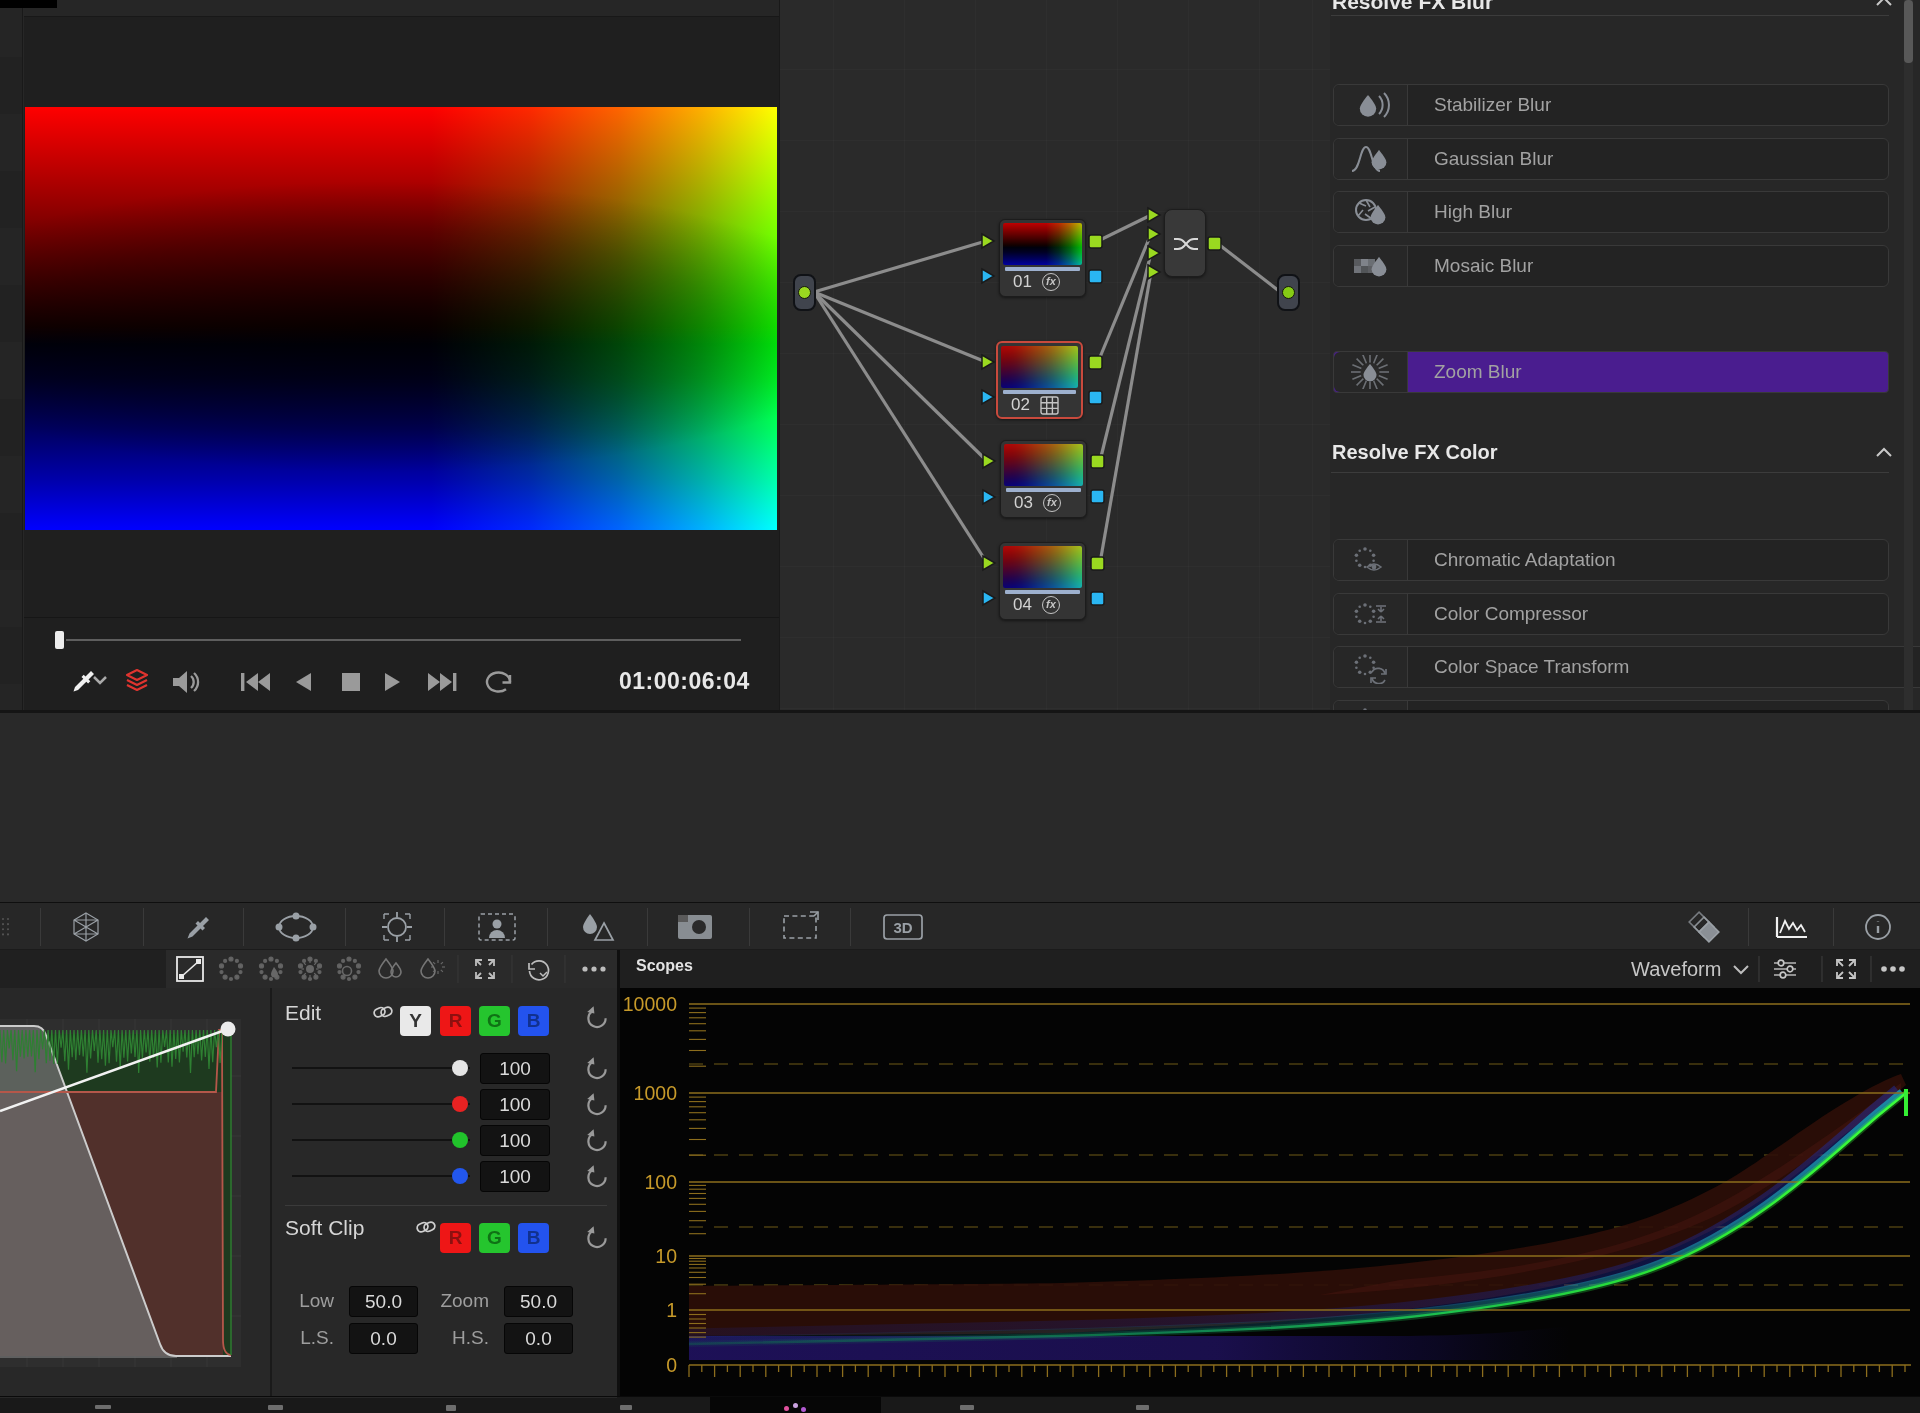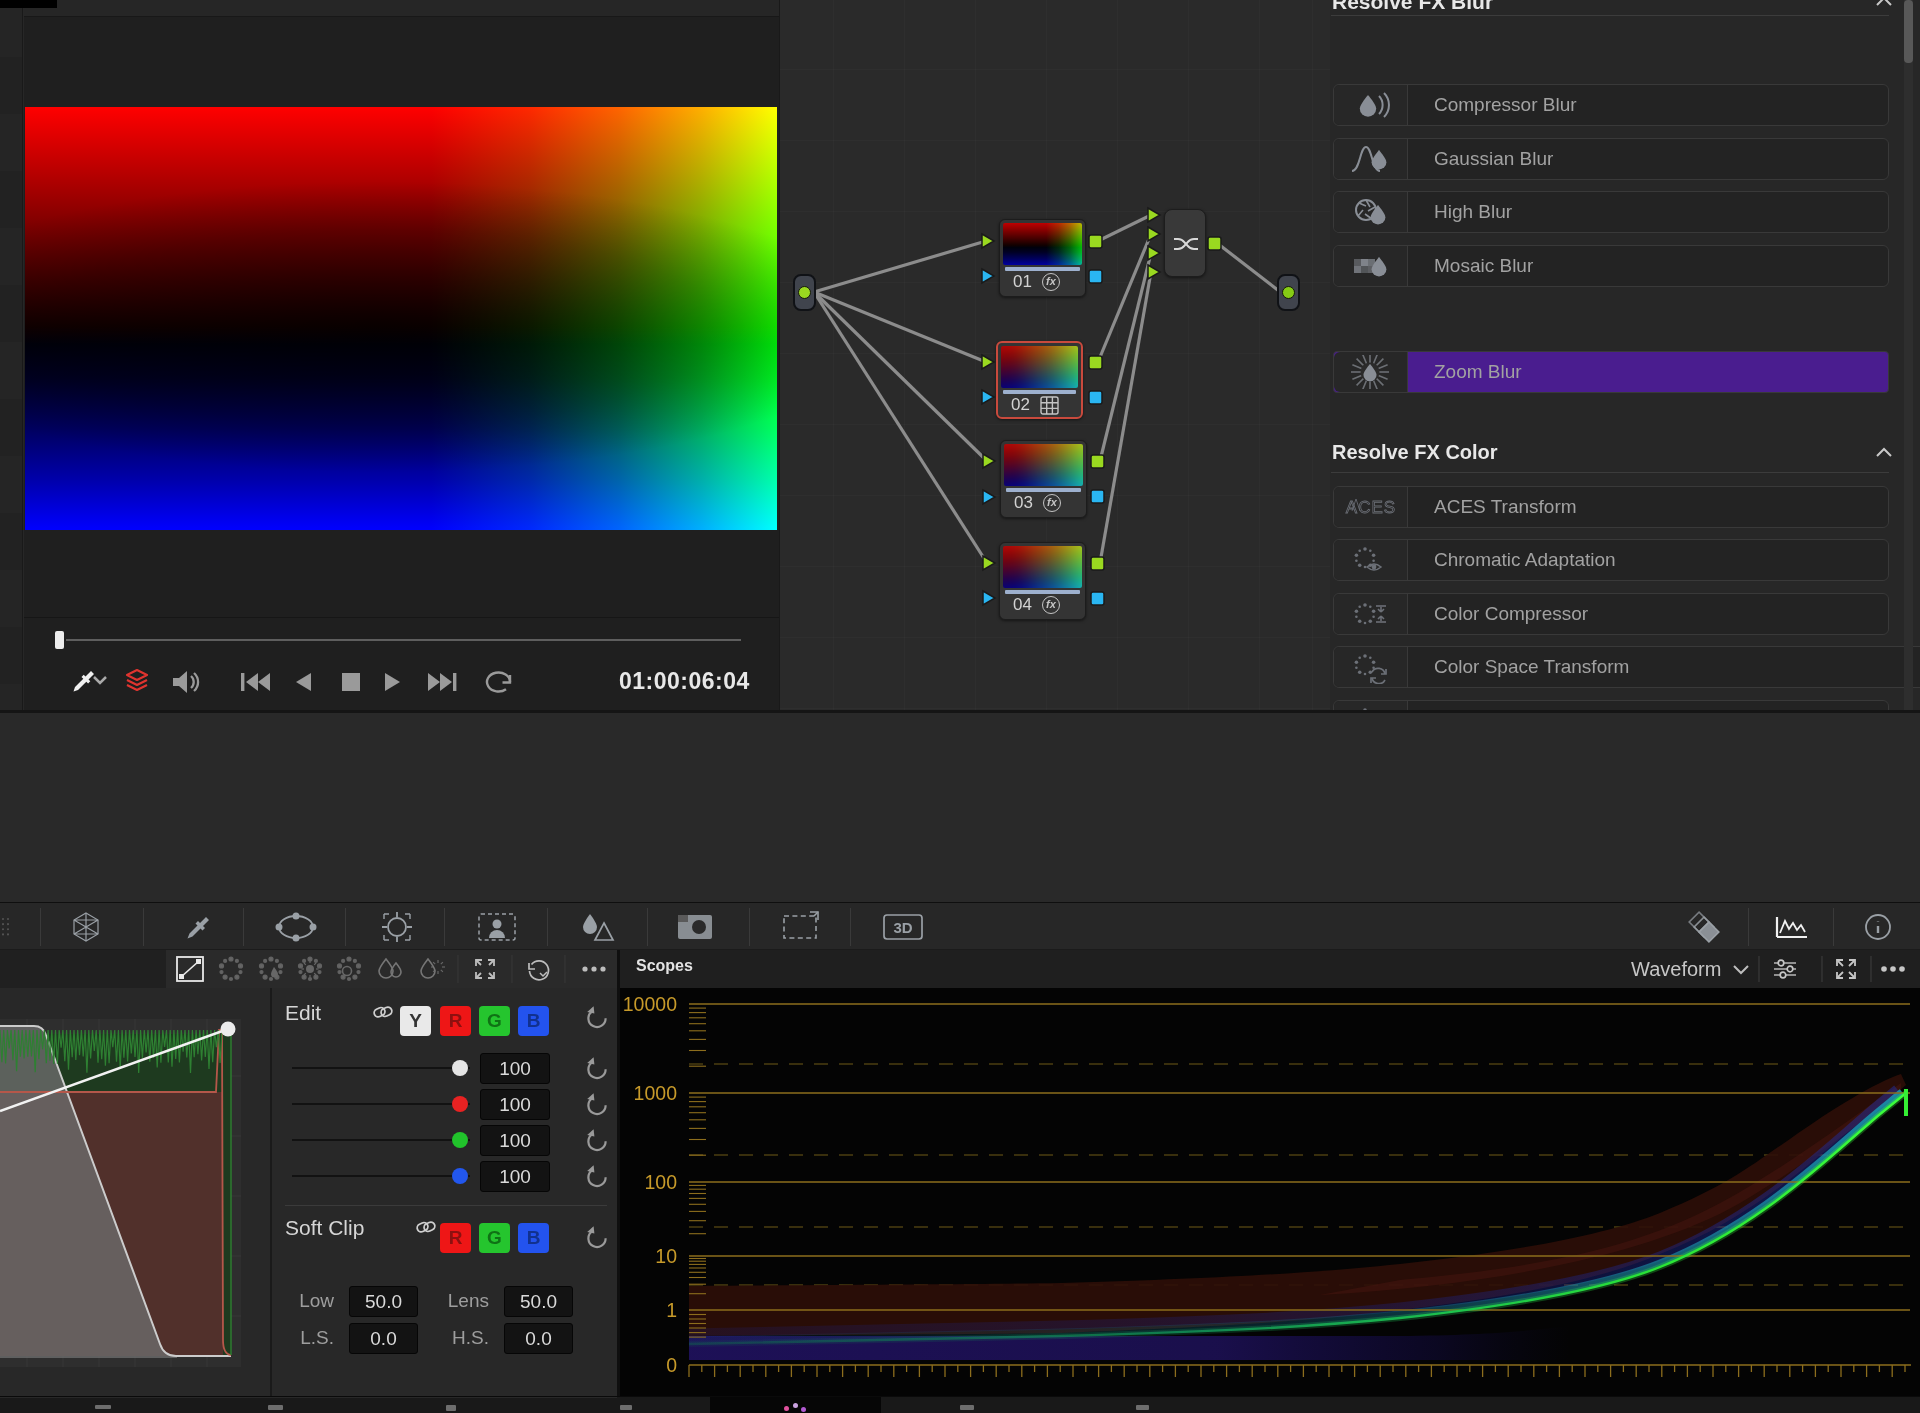--- a/index.html
+++ b/index.html
@@ -174,21 +174,21 @@
 <div style="position:absolute;left:50%;top:50%;transform:translate(-50%,-50%)">
             <svg width="46" height="34" viewBox="0 0 46 34">
               <path d="M20 7 C20 7 11.8 16.5 11.8 20.5 A8.2 8.2 0 0 0 28.2 20.5 C28.2 16.5 20 7 20 7 Z" fill="#8f949c"></path>
               <g fill="none" stroke="#8f949c" stroke-width="2">
                 <path d="M31 8 a13 13 0 0 1 0 18"></path>
                 <path d="M36 5 a17 17 0 0 1 0 24"></path>
               </g>
             </svg>
           </div>
         </div>
-<div style="position:absolute;left:100px;top:0;height:40px;line-height:40px;font-size:19px;color:#a9a9a9">Compressor Blur</div>
+<div style="position:absolute;left:100px;top:0;height:40px;line-height:40px;font-size:19px;color:#a9a9a9">Stabilizer Blur</div>
 </div>
       <div class="abs" style="left:3px;top:138px;width:556px;height:42px;background:#232323;border:1px solid #3a3a3a;border-radius:6px;opacity:0.95">
 <div style="position:absolute;left:0;top:0;width:74px;height:40px;background:#272727;border-right:1px solid #3a3a3a;border-radius:6px 0 0 6px">
 <div style="position:absolute;left:50%;top:50%;transform:translate(-50%,-50%)">
             <svg width="46" height="34" viewBox="0 0 46 34">
               <path d="M4 29 C12 29 12 5 18 5 C24 5 24 29 32 29" fill="none" stroke="#8f949c" stroke-width="2"></path>
               <path d="M31 8 C31 8 23.62 16.55 23.62 20.15 A7.38 7.38 0 0 0 38.38 20.15 C38.38 16.55 31 8 31 8 Z" fill="#8f949c"></path>
             </svg>
           </div>
         </div>
@@ -253,31 +253,20 @@
             </svg>
           </div>
         </div>
 <div style="position:absolute;left:100px;top:0;height:40px;line-height:40px;font-size:19px;color:#a9a9a9">Zoom Blur</div>
 </div>
       <div class="abs" style="left:2px;top:441px;font-size:20px;font-weight:700;color:#e8e8e8">Resolve FX Color</div>
       <svg class="abs" style="left:546px;top:447px" width="16" height="10" viewBox="0 0 16 10">
         <path d="M1 9 L8 2 15 9" fill="none" stroke="#c9c9c9" stroke-width="2"></path>
       </svg>
       <div class="abs" style="left:1px;top:472px;width:558px;height:1px;background:#3c3c3c"></div>
-      <div class="abs" style="left:3px;top:486px;width:556px;height:42px;background:#232323;border:1px solid #3a3a3a;border-radius:6px;opacity:0.95">
-<div style="position:absolute;left:0;top:0;width:74px;height:40px;background:#272727;border-right:1px solid #3a3a3a;border-radius:6px 0 0 6px">
-<div style="position:absolute;left:50%;top:50%;transform:translate(-50%,-50%)">
-            <svg width="52" height="34" viewBox="0 0 52 34">
-              <text x="26" y="23" text-anchor="middle" font-family="Liberation Sans" font-size="17" fill="none" stroke="#70747c" stroke-width=".8" letter-spacing="1">ACES</text>
-              <path d="M7 21 L11 9 15 21" fill="none" stroke="#70747c" stroke-width=".8"></path>
-            </svg>
-          </div>
-        </div>
-<div style="position:absolute;left:100px;top:0;height:40px;line-height:40px;font-size:19px;color:#a9a9a9">ACES Transform</div>
-</div>
       <div class="abs" style="left:3px;top:539px;width:556px;height:42px;background:#232323;border:1px solid #3a3a3a;border-radius:6px;opacity:0.95">
 <div style="position:absolute;left:0;top:0;width:74px;height:40px;background:#272727;border-right:1px solid #3a3a3a;border-radius:6px 0 0 6px">
 <div style="position:absolute;left:50%;top:50%;transform:translate(-50%,-50%)">
             <svg width="52" height="34" viewBox="0 0 52 34">
               <circle cx="20.0" cy="6.0" r="1.8" fill="#70747c"></circle>
               <circle cx="25.3" cy="7.7" r="1.3" fill="#70747c"></circle>
               <circle cx="28.6" cy="12.2" r="1.8" fill="#70747c"></circle>
               <circle cx="28.6" cy="17.8" r="1.3" fill="#70747c"></circle>
               <circle cx="25.3" cy="22.3" r="1.8" fill="#70747c"></circle>
               <circle cx="20.0" cy="24.0" r="1.3" fill="#70747c"></circle>
@@ -685,21 +674,21 @@
     </svg>
     <div class="abs" style="left:168px;top:235px;width:31px;height:30px;background:#ee1616;color:#8d1010;border-radius:4px;font-size:19px;font-weight:700;text-align:center;line-height:30px">R</div>
     <div class="abs" style="left:207px;top:235px;width:31px;height:30px;background:#25c52e;color:#0f7215;border-radius:4px;font-size:19px;font-weight:700;text-align:center;line-height:30px">G</div>
     <div class="abs" style="left:246px;top:235px;width:31px;height:30px;background:#2353ee;color:#11318f;border-radius:4px;font-size:19px;font-weight:700;text-align:center;line-height:30px">B</div>
     <svg class="abs" style="left:313px;top:237px" width="24" height="24" viewBox="0 0 24 24">
       <path d="M7.0 6.4 A8.6 8.6 0 1 0 20.6 13.2" fill="none" stroke="#9a9a9a" stroke-width="2.2"></path>
       <path d="M8.6 1.2 L9.4 8.6 2.2 7.0 Z" fill="#9a9a9a"></path>
     </svg>
     <div class="abs" style="left:0px;top:302px;width:62px;text-align:right;font-size:19px;color:#9e9e9e">Low</div>
     <div class="abs" style="left:77px;top:298px;width:69px;height:31px;background:#131313;border:1px solid #060606;border-radius:3px;color:#dadada;font-size:19px;text-align:center;line-height:29px">50.0</div>
-    <div class="abs" style="left:155px;top:302px;width:62px;text-align:right;font-size:19px;color:#9e9e9e">Lens</div>
+    <div class="abs" style="left:155px;top:302px;width:62px;text-align:right;font-size:19px;color:#9e9e9e">Zoom</div>
     <div class="abs" style="left:232px;top:298px;width:69px;height:31px;background:#131313;border:1px solid #060606;border-radius:3px;color:#dadada;font-size:19px;text-align:center;line-height:29px">50.0</div>
     <div class="abs" style="left:0px;top:339px;width:62px;text-align:right;font-size:19px;color:#9e9e9e">L.S.</div>
     <div class="abs" style="left:77px;top:335px;width:69px;height:31px;background:#131313;border:1px solid #060606;border-radius:3px;color:#dadada;font-size:19px;text-align:center;line-height:29px">0.0</div>
     <div class="abs" style="left:155px;top:339px;width:62px;text-align:right;font-size:19px;color:#9e9e9e">H.S.</div>
     <div class="abs" style="left:232px;top:335px;width:69px;height:31px;background:#131313;border:1px solid #060606;border-radius:3px;color:#dadada;font-size:19px;text-align:center;line-height:29px">0.0</div>
 </div>
 <div class="abs" style="left:617px;top:988px;width:3px;height:408px;background:#0f0f0f"></div>
 
 <div class="abs" style="left:620px;top:988px;width:1300px;height:408px;background:#040404">
 <svg width="1300" height="408" viewBox="0 0 1300 408">

